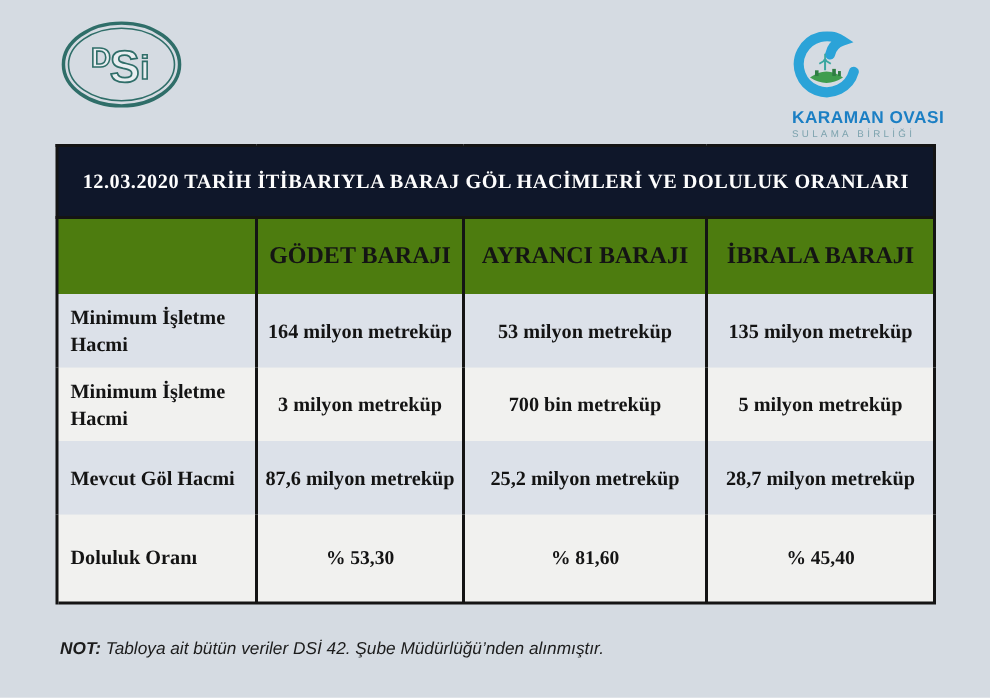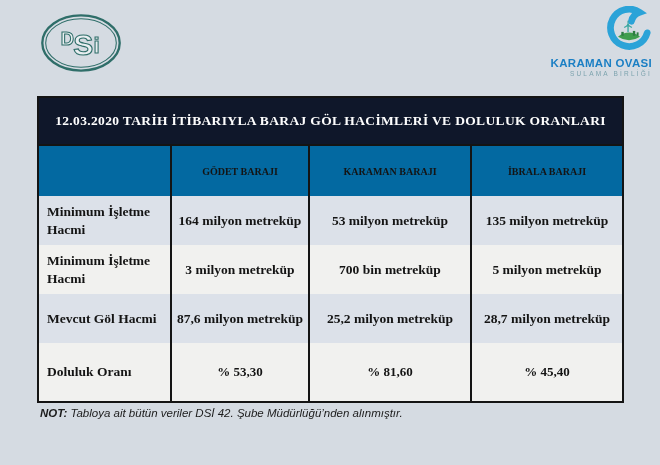--- a/index.html
+++ b/index.html
@@ -3,21 +3,21 @@
 <meta charset="utf-8">
 <style>
   html,body{margin:0;padding:0;}
   .canvas{
     position:relative;width:660px;height:465px;
     background:#d5dbe2;overflow:hidden;
     font-family:"Liberation Serif",serif;
   }
   
   .dsi-logo{position:absolute;left:40px;top:13px;width:82px;height:60px;}
-  .karaman-logo{position:absolute;left:528px;top:6px;width:124px;height:72px;text-align:right;}
+  .karaman-logo{position:absolute;left:528px;top:21px;width:124px;height:72px;text-align:left;}
   .karaman-title{
     font-family:"Liberation Sans",sans-serif;font-weight:bold;
     font-size:11.5px;color:#1b7fc4;letter-spacing:.3px;margin-top:1px;
   }
   .karaman-sub{
     font-family:"Liberation Sans",sans-serif;font-size:6.5px;
     color:#7da3ae;letter-spacing:2.2px;margin-top:1px;
   }
   
   .baraj-table{
@@ -29,33 +29,33 @@
     border-left:2.5px solid #141414;border-right:2.5px solid #141414;
     border-top:0;border-bottom:0;
     color:#141414;font-weight:bold;text-align:center;vertical-align:middle;
     padding:2px 3px;
   }
   .title-row td{
     background:#0f172a;color:#fdfdfd;
     font-size:13.5px;letter-spacing:.35px;
     height:42px;border:2.5px solid #141414;
   }
-  .head-row td{background:#0369a1;font-size:10px;height:46px;}
+  .head-row td{background:#4d7c0f;font-size:16px;height:46px;}
   .r-blue td{background:#dce1e9;}
   .r-white td{background:#f1f1ef;}
   .row-std td{height:45px;font-size:13.5px;}
   .row-last td{height:54px;font-size:13px;}
   .label-cell{
     text-align:left !important;padding-left:8px !important;padding-right:10px !important;
     line-height:1.3;font-size:13.5px !important;
   }
   .value-cell{white-space:nowrap;margin-left:36px;}
   
   .note{
-    position:absolute;left:40px;top:407px;width:560px;
+    position:absolute;left:40px;top:427px;width:560px;
     font-family:"Liberation Sans",sans-serif;font-style:italic;
     font-size:11.5px;color:#1c1c1c;
   }
   .note b{font-style:italic;}
 </style>
 </head>
 <body>
 
 <div class="canvas">
 
@@ -93,21 +93,21 @@
         <col style="width:162px">
         <col style="width:152px">
     </colgroup>
     <tbody>
       <tr class="title-row">
         <td colspan="4">12.03.2020 TARİH İTİBARIYLA BARAJ GÖL HACİMLERİ VE DOLULUK ORANLARI</td>
       </tr>
       <tr class="head-row">
         <td></td>
         <td>GÖDET BARAJI</td>
-        <td>KARAMAN BARAJI</td>
+        <td>AYRANCI BARAJI</td>
         <td>İBRALA BARAJI</td>
       </tr>
       <tr class="row-std r-blue">
         <td class="label-cell">Minimum İşletme Hacmi</td>
         <td class="value-cell">164 milyon metreküp</td>
         <td class="value-cell">53 milyon metreküp</td>
         <td class="value-cell">135 milyon metreküp</td>
       </tr>
       <tr class="row-std r-white">
         <td class="label-cell">Minimum İşletme Hacmi</td>

